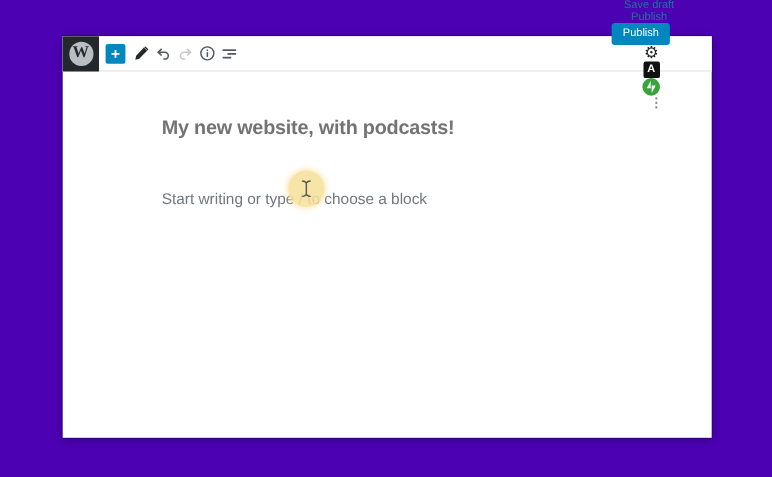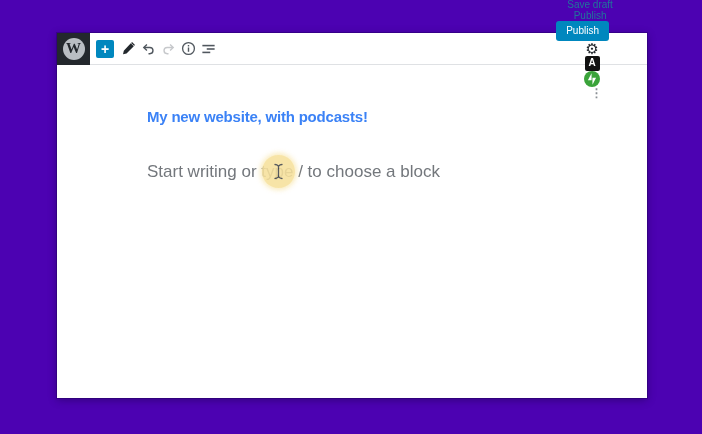--- a/index.html
+++ b/index.html
@@ -69,25 +69,25 @@
     background: var(--jetpack-green, #3aa33a); cursor: pointer;
     display: flex; align-items: center; justify-content: center; margin-right: 9px;
   }
   .more-btn {
     border: none; background: transparent; cursor: pointer; padding: 0 2px;
     font-size: 12px; font-weight: 700; color: #8a8f94; line-height: 1;
   }
   
   .canvas { padding: 37px 40px 0 90px; height: 333px; position: relative; }
   .post-title {
-    font-size: 15px; line-height: 29px; font-weight: 700; color: #3b82f6;
+    font-size: 18px; line-height: 29px; font-weight: 700; color: #737373;
     letter-spacing: -0.2px; cursor: text;
   }
   .body-placeholder {
-    margin-top: 31px; font-size: 17px; color: #73777c; cursor: text;
+    margin-top: 41px; font-size: 14px; color: #73777c; cursor: text;
   }
   
   .cursor-highlight {
     position: absolute; left: 205px; top: 122px; width: 33px; height: 33px;
     border-radius: 50%; background: var(--highlight-yellow, #f7e19c);
     opacity: 0.88; box-shadow: 0 0 5px 2px rgba(247,225,156,0.75);
     display: flex; align-items: center; justify-content: center;
     pointer-events: none;
   }
 </style>

